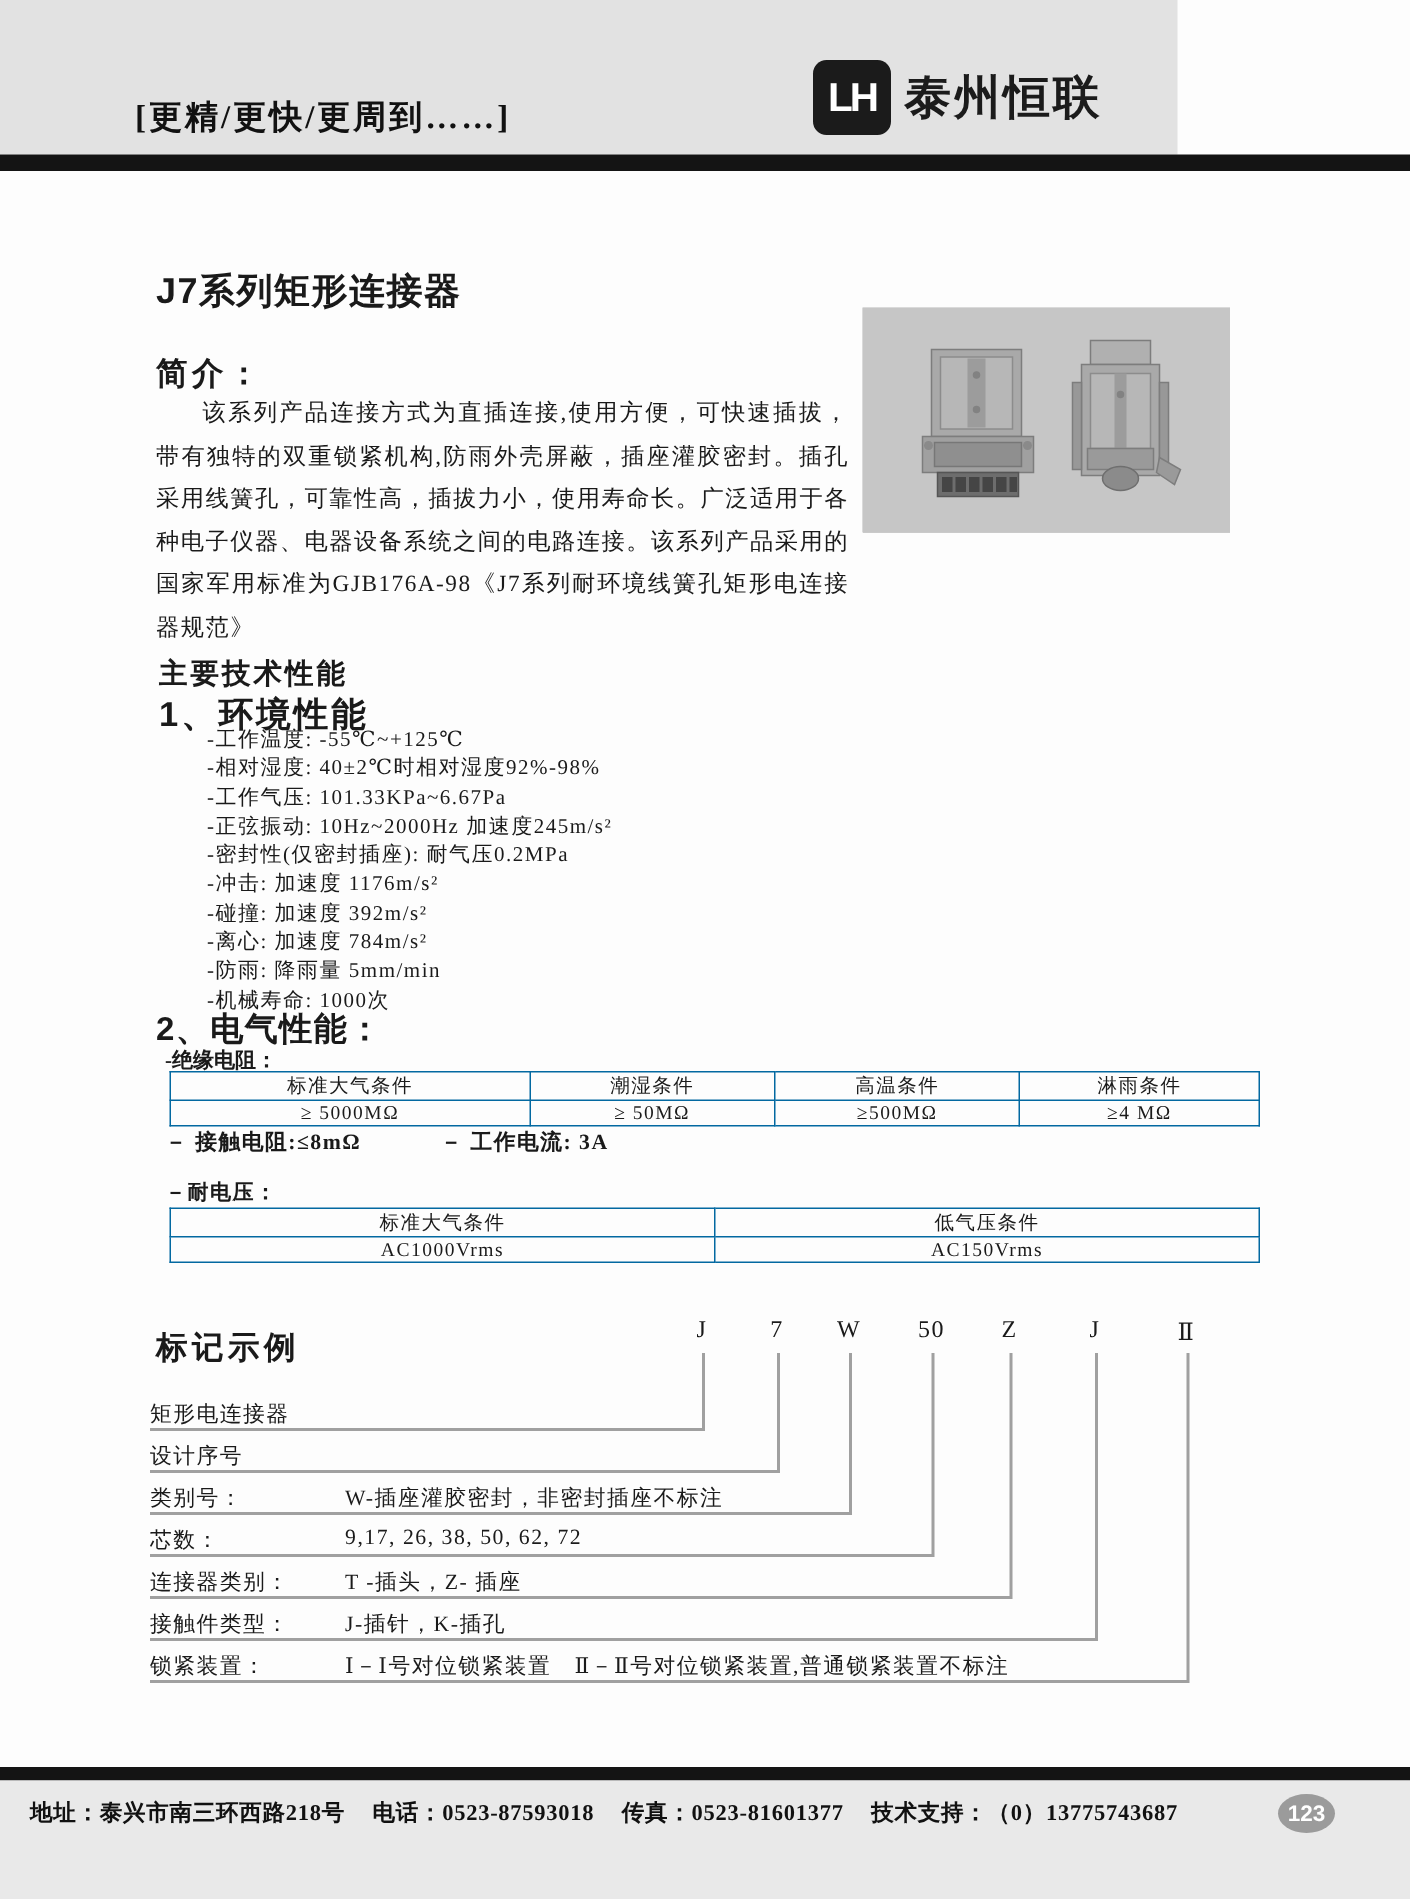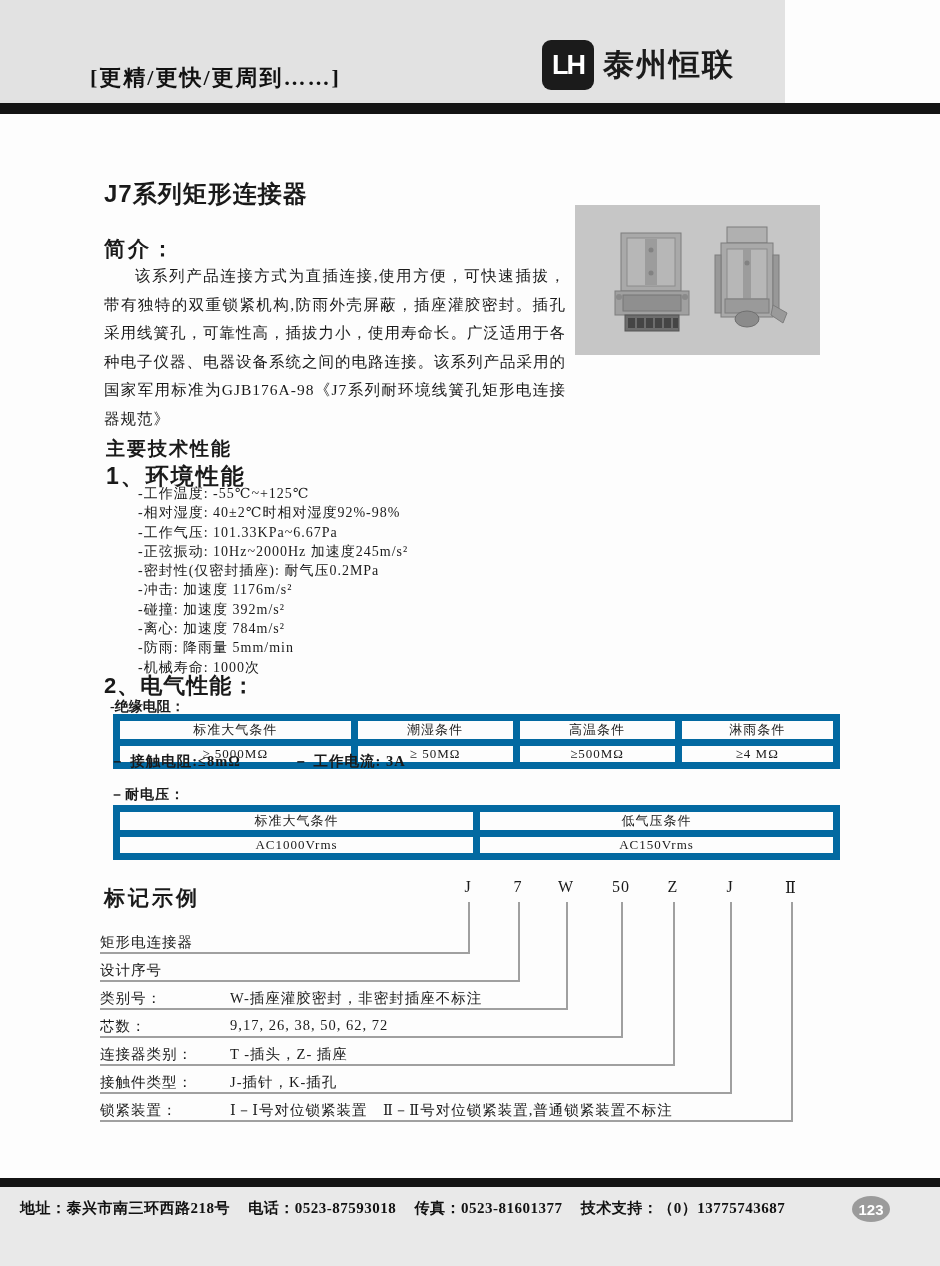--- a/index.html
+++ b/index.html
@@ -39,21 +39,21 @@
     position:absolute; left:575px; top:205px; width:245px; height:150px;
     background:#c6c6c6; box-shadow:0 0 0 1px #b5b5b5 inset;
   }
   .tech-heading { position:absolute; left:106px; top:436px; font-size:19px; font-weight:bold; letter-spacing:2px; }
   .env-heading  { position:absolute; left:106px; top:461px; font-size:23px; letter-spacing:2px; }
   .env-list { position:absolute; left:122px; top:484px; font-size:14px; line-height:19.3px; letter-spacing:1px;margin-left:16px; }
   .elec-heading { position:absolute; left:104px; top:671px; font-size:22px; letter-spacing:1px; }
   .ins-label { position:absolute; left:110px; top:698px; font-size:14px; font-weight:bold; }
   table.spec { position:absolute; left:113px; border-collapse:collapse; width:727px; table-layout:fixed; }
   table.spec td, table.spec th {
-    border:7px solid #0369a1; font-size:13px; font-weight:normal;
+    border:1px solid #0369a1; font-size:13px; font-weight:normal;
     text-align:center; height:17px; padding:0 2px; letter-spacing:1px;
   }
   .t-ins { top:714px; }
   .t-ins col.c0 { width:33%; } .t-ins col.c1 { width:22.5%; } .t-ins col.c2 { width:22.5%; } .t-ins col.c3 { width:22%; }
   .inline-specs { position:absolute; left:110px; top:752px; font-size:14.5px; font-weight:bold; letter-spacing:1px; }
   .inline-specs span { margin-right:48px; }
   .volt-label { position:absolute; left:110px; top:786px; font-size:14px; font-weight:bold; letter-spacing:1px; }
   .t-volt { top:805px; }
 
   

